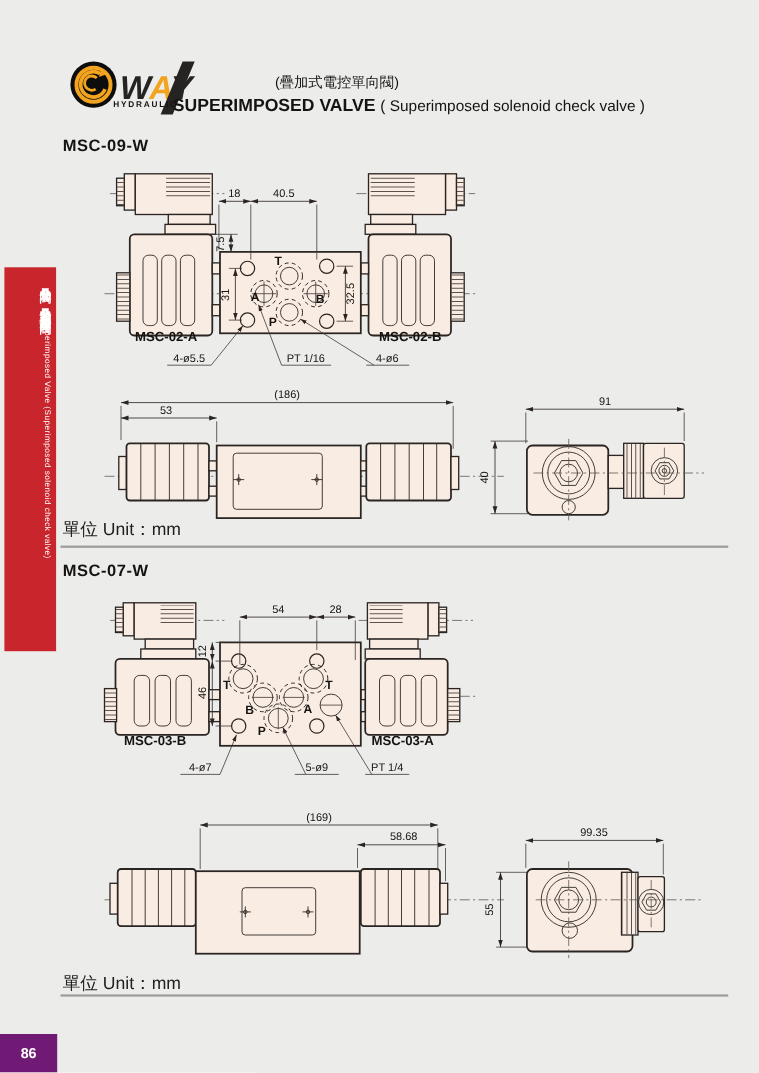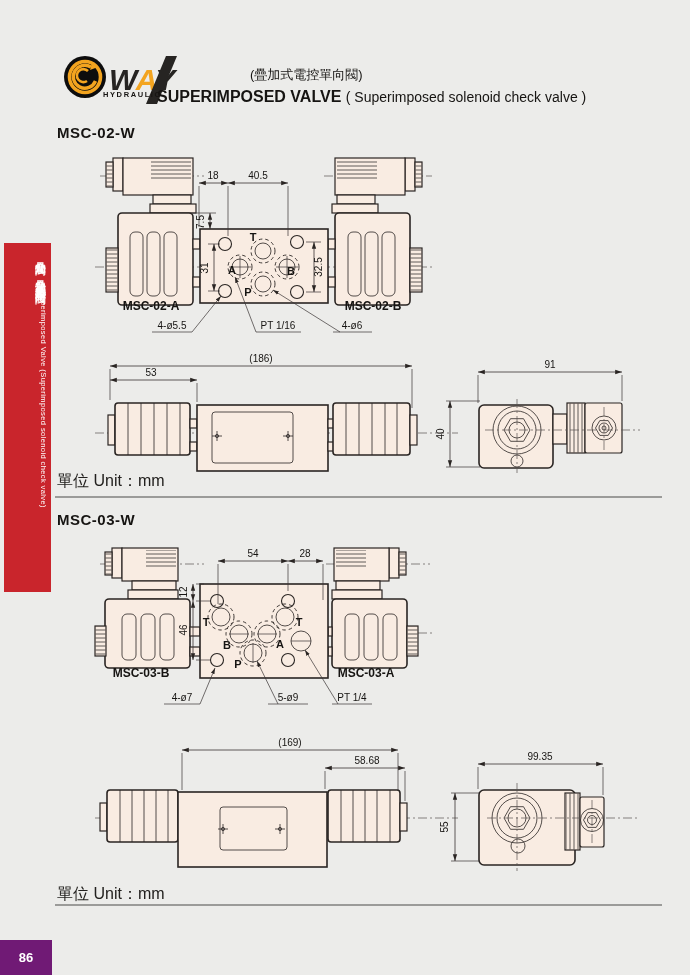--- a/index.html
+++ b/index.html
@@ -55,21 +55,21 @@
     <text x="103" y="97" font-size="7.5" font-weight="bold" letter-spacing="1.6" fill="#262422">HYDRAULIC</text>
   </svg>
   <div class="title-zh-paren">(疊加式電控單向閥)</div>
   <div class="title-en"><span>SUPERIMPOSED VALVE </span><span class="paren">( Superimposed solenoid check valve )</span></div>
 
   <div class="sidebar">
     <span class="zh">疊加閥　疊加式電控單向閥</span>
     <span class="en">Superimposed Valve (Superimposed solenoid check valve)</span>
   </div>
 
-  <div class="section-title" style="top:124px">MSC-02-W</div>
+  <div class="section-title" style="top:124px">MSC-09-W</div>
 
   <svg style="left:85px;top:148px" width="352" height="198" viewBox="85 148 352 198">
     <defs>
       <marker id="ar2t" viewBox="0 0 8 6" refX="7.6" refY="3" markerWidth="9" markerHeight="7" orient="auto-start-reverse">
         <path d="M0,.6 L7.6,3 L0,5.4 z" fill="#2a2523"></path>
       </marker>
       <pattern id="hh2" width="8" height="4" patternUnits="userSpaceOnUse">
         <path d="M0,2H8" stroke="#3a3433" stroke-width=".8"></path>
       </pattern>
     </defs>
@@ -260,21 +260,21 @@
     <g>
       <line class="cl" x1="485" y1="430" x2="640" y2="430"></line>
       <line class="cl" x1="517" y1="399" x2="517" y2="473"></line>
       <line class="cl" x1="604" y1="407" x2="604" y2="450"></line>
     </g>
   </svg>
 
   <div class="unit-label" style="top:471px">單位 Unit：mm</div>
   <div class="divider" style="top:496px"></div>
 
-  <div class="section-title" style="top:511px">MSC-03-W</div>
+  <div class="section-title" style="top:511px">MSC-07-W</div>
 
   <svg style="left:85px;top:540px" width="352" height="200" viewBox="85 540 352 200">
     <defs>
       <marker id="ar3t" viewBox="0 0 8 6" refX="7.6" refY="3" markerWidth="9" markerHeight="7" orient="auto-start-reverse">
         <path d="M0,.6 L7.6,3 L0,5.4 z" fill="#2a2523"></path>
       </marker>
       <pattern id="hh3" width="8" height="4" patternUnits="userSpaceOnUse">
         <path d="M0,2H8" stroke="#3a3433" stroke-width=".8"></path>
       </pattern>
     </defs>

